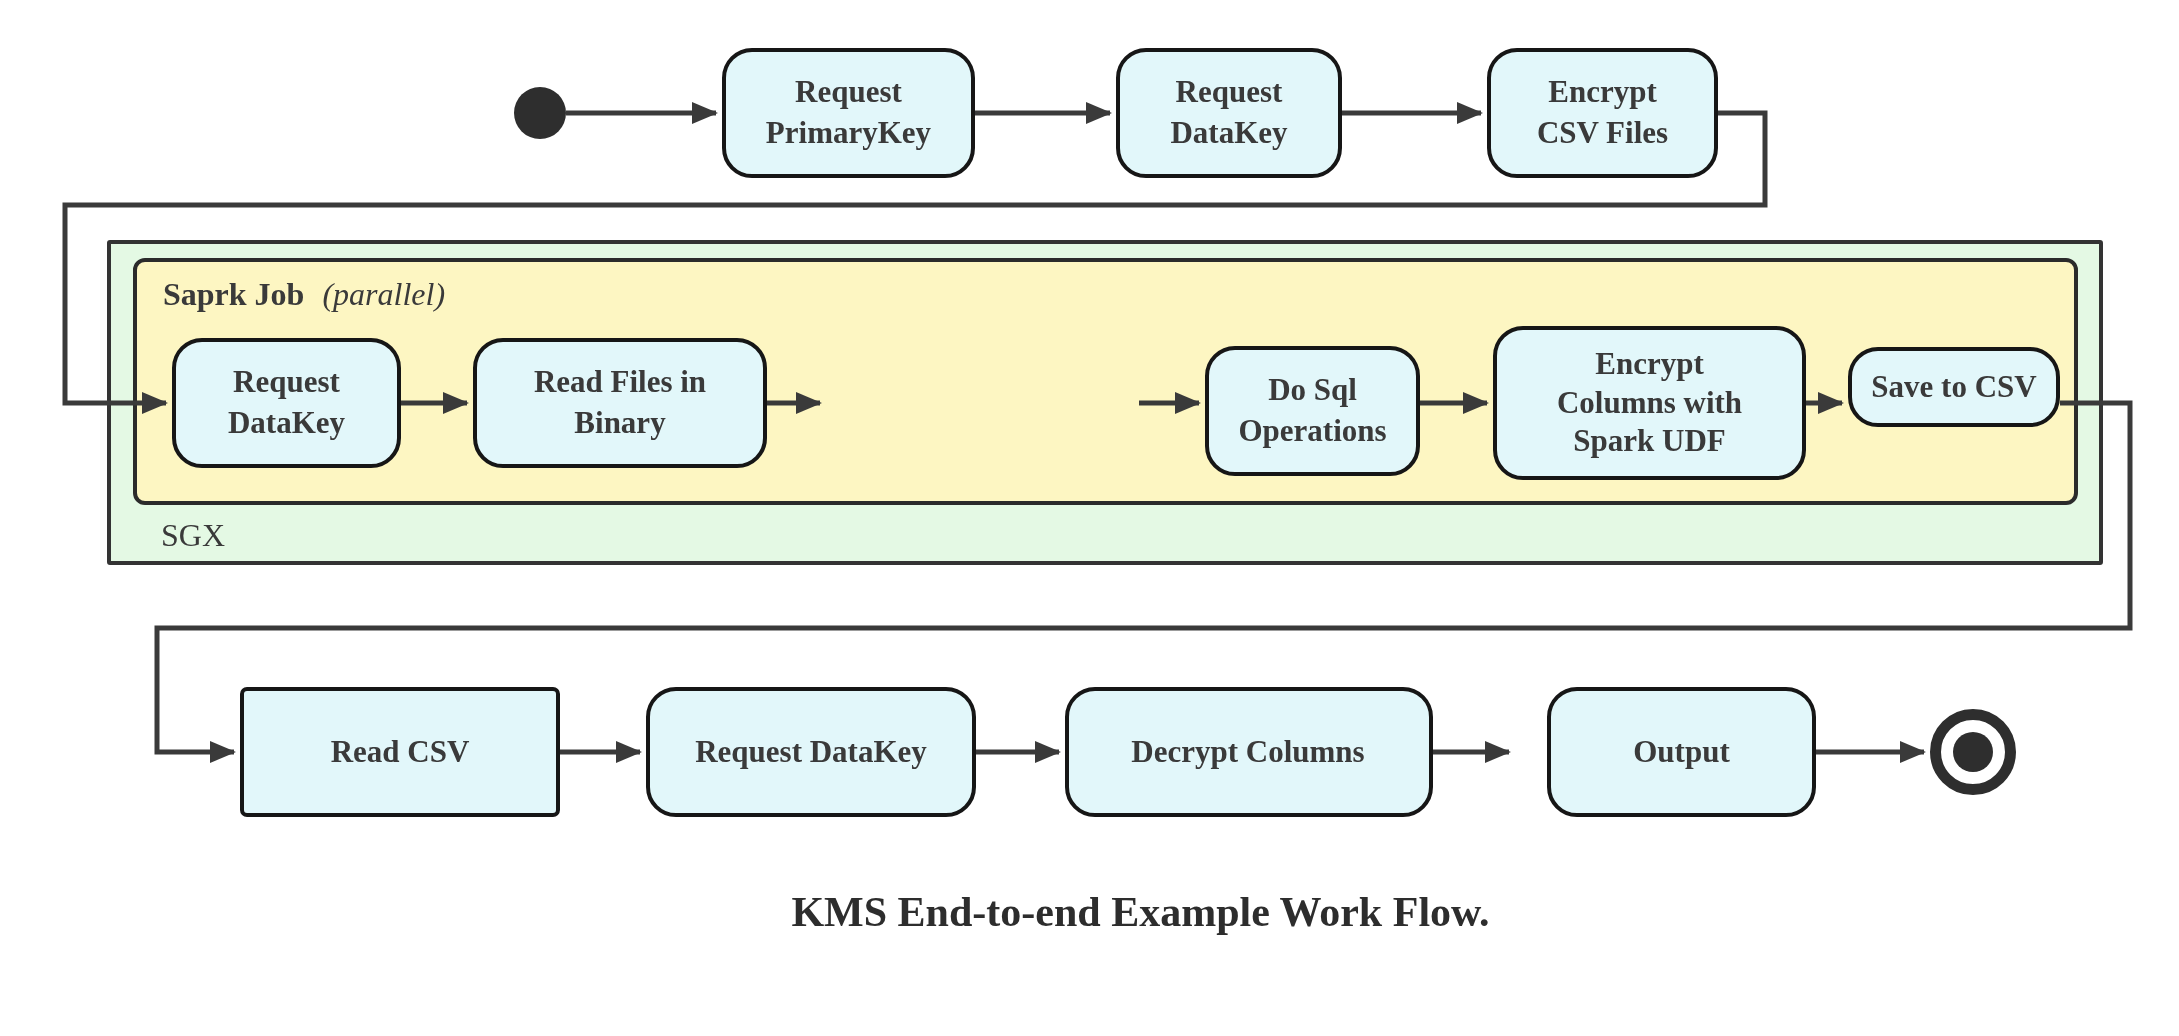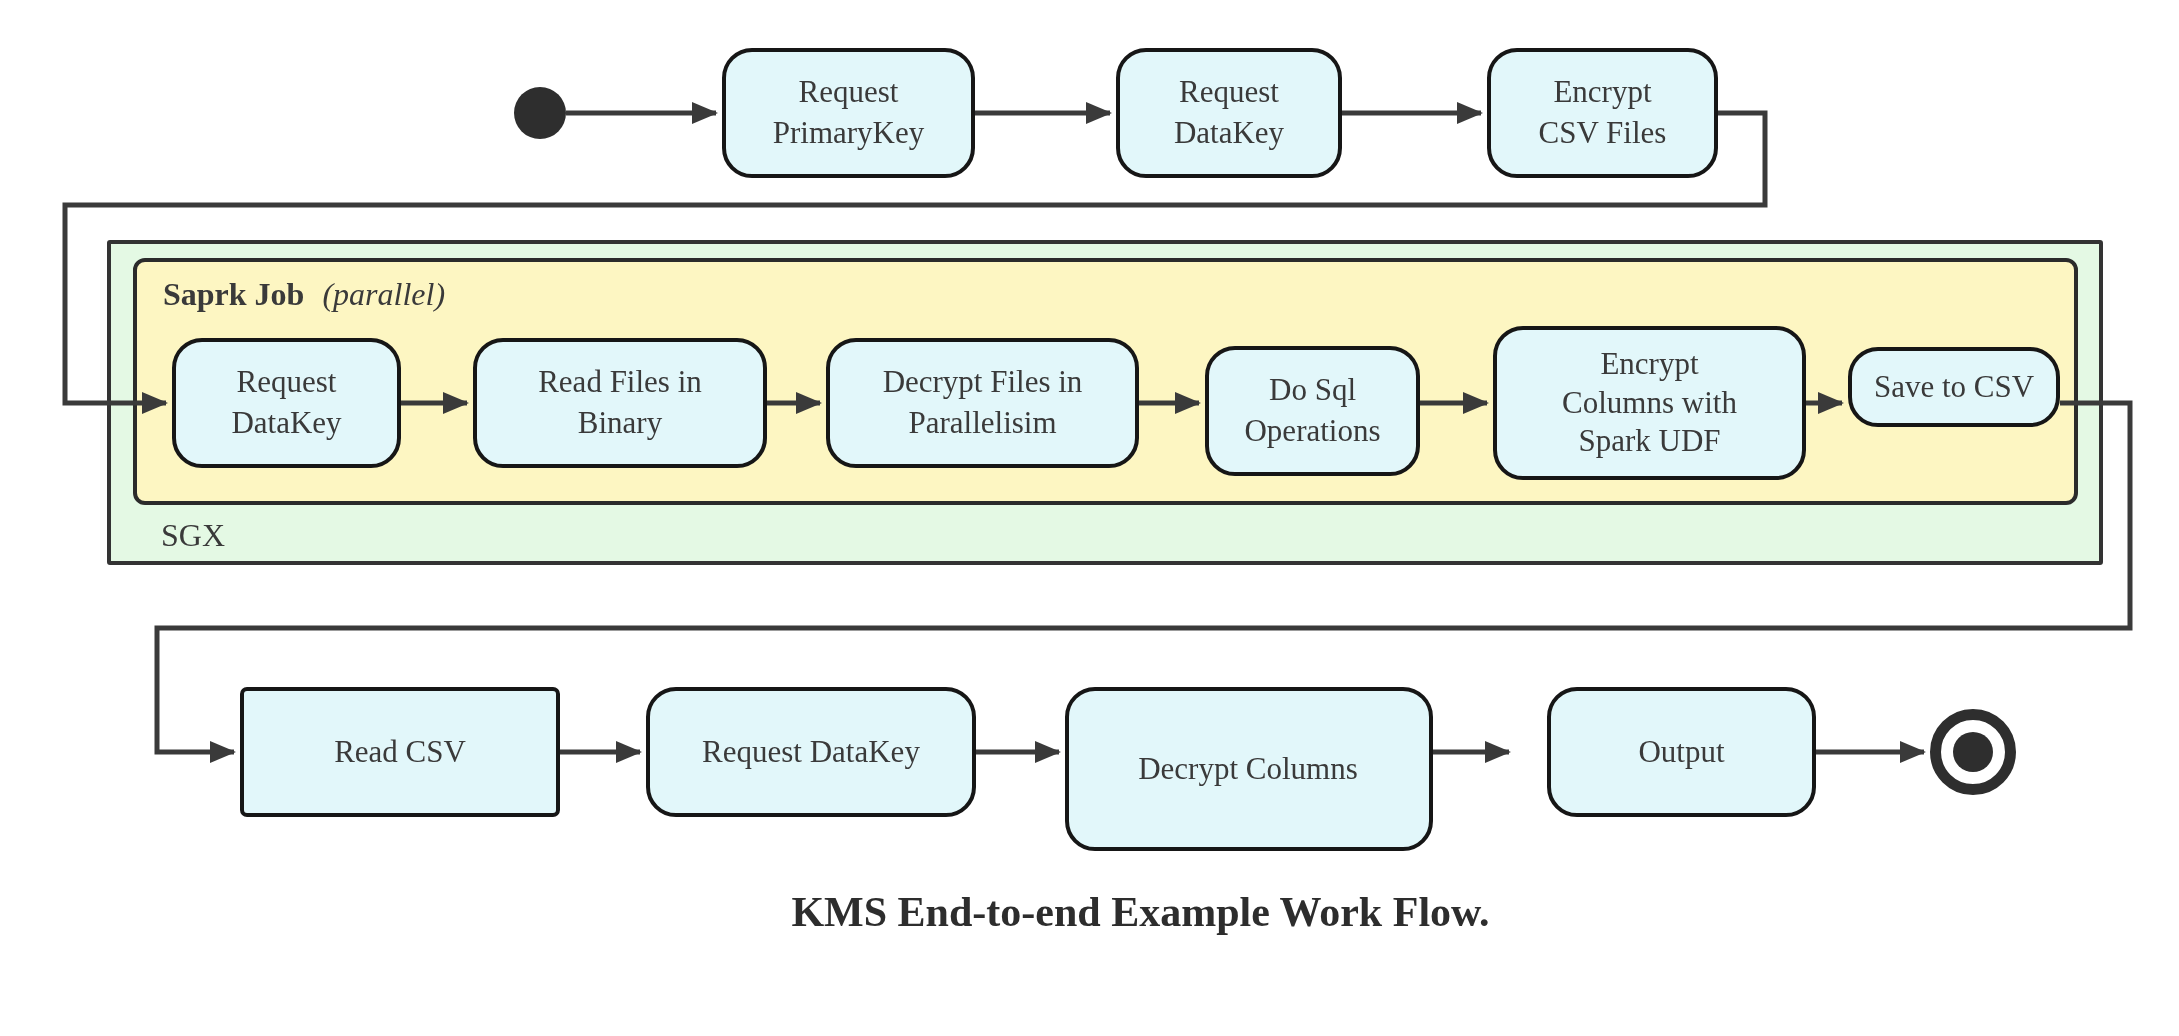--- a/index.html
+++ b/index.html
@@ -29,35 +29,35 @@
   .spark-label i{font-weight:normal; font-style:italic; margin-left:18px;}
   
   svg.connectors{position:absolute; left:0; top:0; z-index:3; pointer-events:none;}
   svg.connectors path.edge{fill:none; stroke:var(--c-line); stroke-width:5px; stroke-linejoin:miter;}
   svg.connectors marker path{fill:var(--c-line);}
   
   .node{
     position:absolute; z-index:4; box-sizing:border-box;
     background:var(--c-node-fill); border:4px solid var(--c-node-border); border-radius:30px;
     display:flex; align-items:center; justify-content:center; text-align:center;
-    font-weight:normal; font-size:31px; line-height:1.32; color:var(--c-text);
+    font-weight:bold; font-size:31px; line-height:1.32; color:var(--c-text);
     white-space:pre-line; padding:4px 10px;
   }
   #n-b1{left:722px; top:48px;  width:253px; height:130px;}
   #n-b2{left:1116px;top:48px;  width:226px; height:130px;}
   #n-b3{left:1487px;top:48px;  width:231px; height:130px;}
   #n-c1{left:172px; top:338px; width:229px; height:130px;}
   #n-c2{left:473px; top:338px; width:294px; height:130px;}
   #n-c3{left:826px; top:338px; width:313px; height:130px;}
   #n-c4{left:1205px;top:346px; width:215px; height:130px;}
   #n-c5{left:1493px;top:326px; width:313px; height:154px; line-height:1.25;}
   #n-c6{left:1848px;top:347px; width:212px; height:80px;}
   #n-d1{left:240px; top:687px; width:320px; height:130px;border-radius:7px;}
   #n-d2{left:646px; top:687px; width:330px; height:130px;}
-  #n-d3{left:1065px;top:687px; width:368px; height:164px;padding-left:8px;}
+  #n-d3{left:1065px;top:687px; width:368px; height:130px;padding-left:8px;}
   #n-d4{left:1515px;top:687px; width:269px; height:130px;margin-left:32px;}
   
   .start-node{
     position:absolute; z-index:4; left:514px; top:87px; width:52px; height:52px;
     border-radius:50%; background:var(--c-start-fill);
   }
   .end-node{
     position:absolute; z-index:4; left:1930px; top:709px; width:86px; height:86px;
     box-sizing:border-box; border:11px solid var(--c-start-fill); border-radius:50%;
     background:#ffffff; display:flex; align-items:center; justify-content:center;
@@ -113,22 +113,20 @@
 PrimaryKey</div>
   <div class="node" id="n-b2">Request
 DataKey</div>
   <div class="node" id="n-b3">Encrypt
 CSV Files</div>
 
   <div class="node" id="n-c1">Request
 DataKey</div>
   <div class="node" id="n-c2">Read Files in
 Binary</div>
-  <div class="node" id="n-c3">Decrypt Files in
-Parallelisim</div>
   <div class="node" id="n-c4">Do Sql
 Operations</div>
   <div class="node" id="n-c5">Encrypt
 Columns with
 Spark UDF</div>
   <div class="node" id="n-c6">Save to CSV</div>
 
   <div class="node" id="n-d1">Read CSV</div>
   <div class="node" id="n-d2">Request DataKey</div>
   <div class="node" id="n-d3">Decrypt Columns</div>

